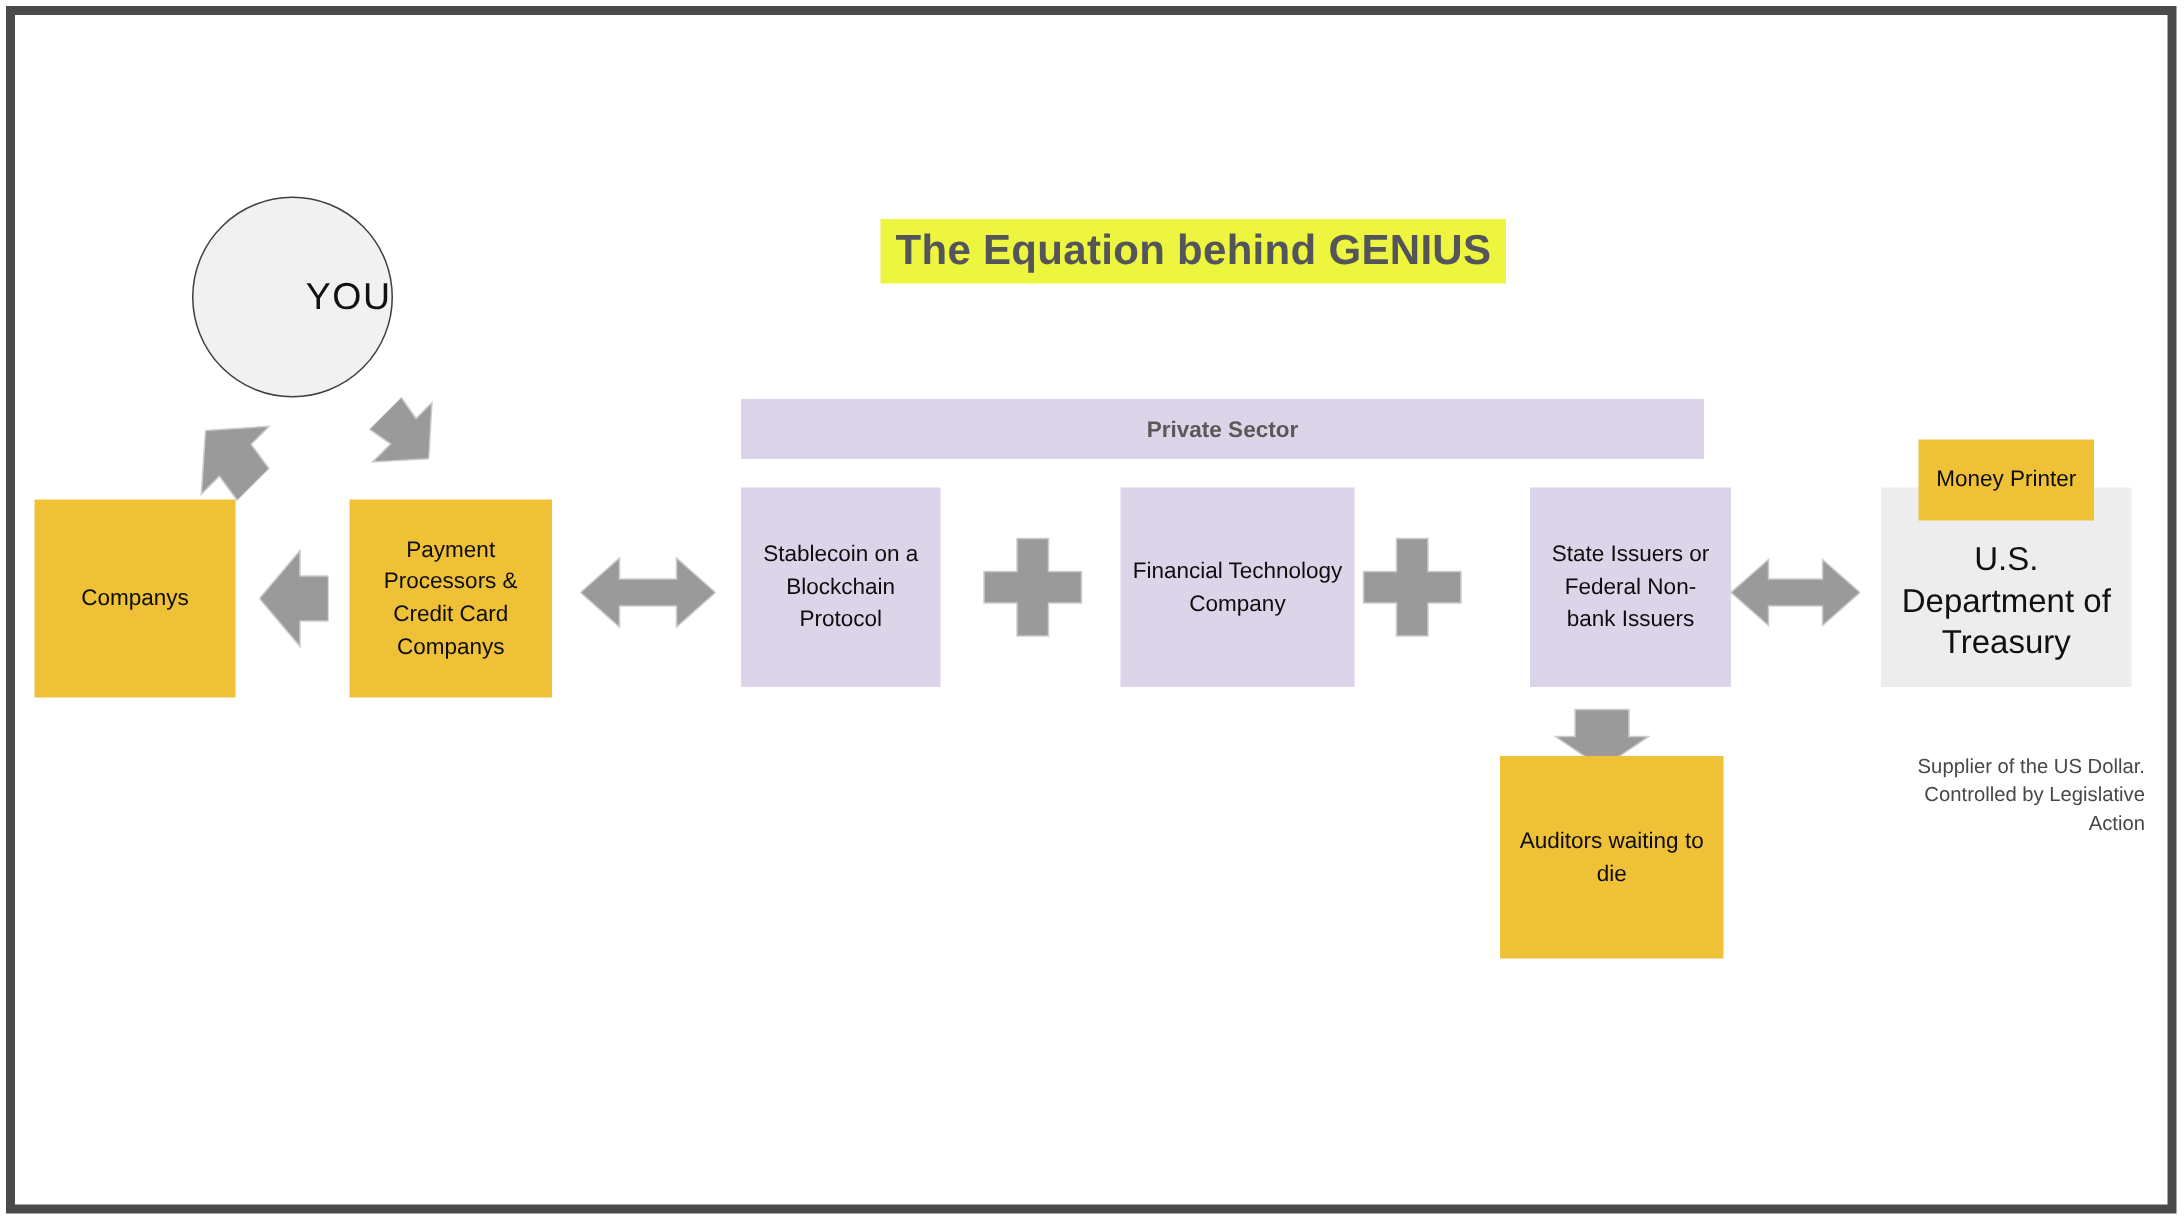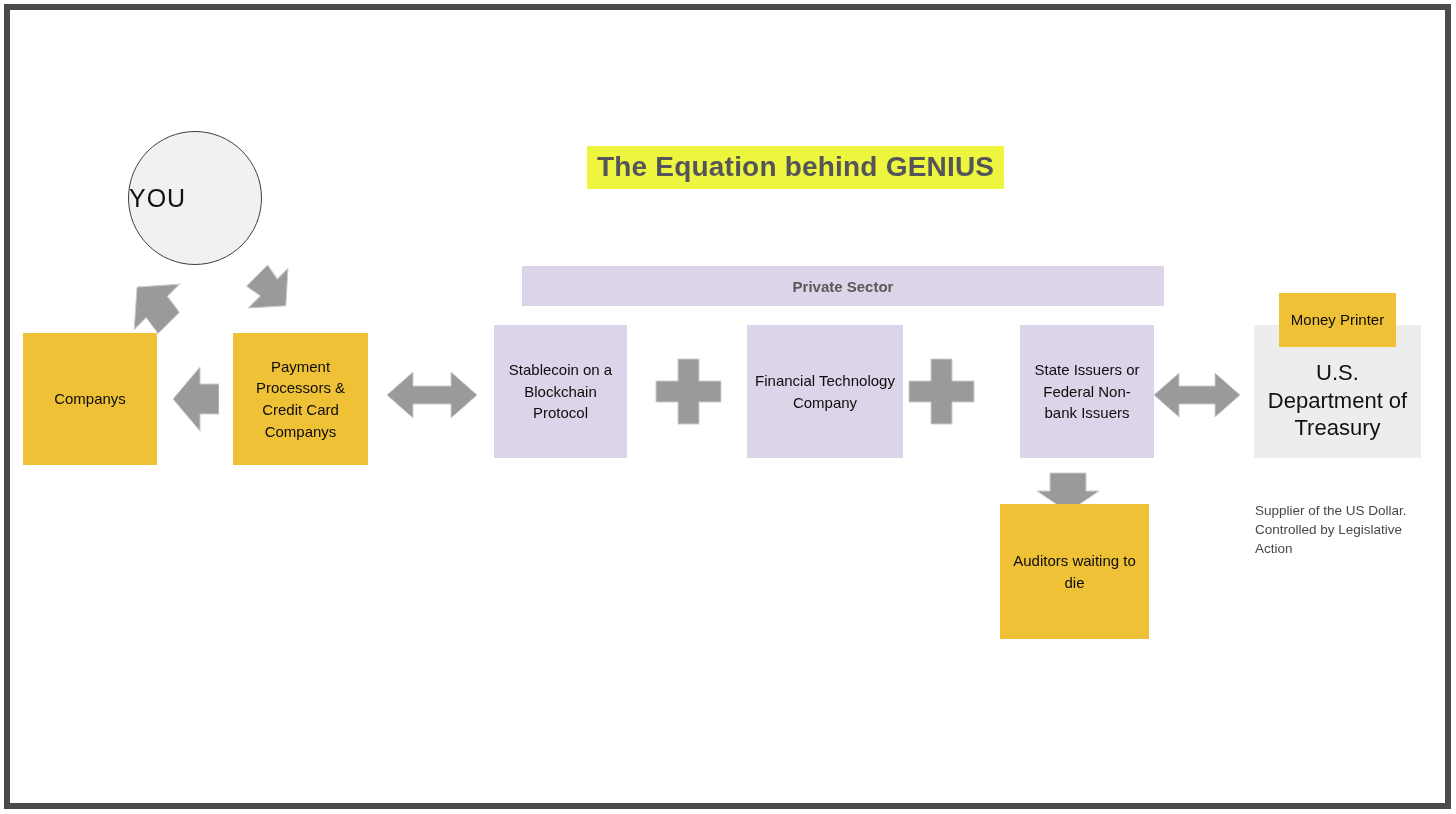--- a/index.html
+++ b/index.html
@@ -21,21 +21,21 @@
   .subtitle {
     left: 494px; top: 186px; padding: 3px 10px 4px 10px;
     background: #E9E9E9; color: #595959;
     font-size: 20px; font-weight: bold; white-space: nowrap;
   }
 
   
   .you-circle {
     left: 118px; top: 121px; width: 134px; height: 134px;
     border-radius: 50%; background: #F1F1F1; border: 1.5px solid #3F3F3F;
-    display: flex; align-items: center; justify-content: flex-start;
+    display: flex; align-items: center; justify-content: flex-end;
     font-size: 25px; color: #111; letter-spacing: 1px;
   }
 
   
   .box {
     display: flex; align-items: center; justify-content: center;
     text-align: center; font-size: 15px; color: #0d0d0d;
     line-height: 1.45; padding: 6px 8px;
   }
   .yellow { background: #EFC137; }
@@ -45,34 +45,34 @@
   .merchants   { left: 13px;  top: 323px; width: 134px; height: 132px; }
   .payment     { left: 223px; top: 323px; width: 135px; height: 132px; }
   .stablecoin  { left: 484px; top: 315px; width: 133px; height: 133px; text-align: center; }
   .fintech     { left: 737px; top: 315px; width: 156px; height: 133px; }
   .issuers     { left: 991px; top: 315px; width: 134px; height: 133px; margin-left: 19px; }
   .auditors    { left: 990px; top: 494px; width: 149px; height: 135px; }
 
   .private-bar {
     left: 484px; top: 256px; width: 642px; height: 40px;
     display: flex; align-items: center; justify-content: center;
-    font-size: 15px; font-weight: bold; color: #595959; margin-left: 28px;
+    font-size: 15px; font-weight: bold; color: #595959;
   }
 
   .treasury {
     left: 1244px; top: 315px; width: 167px; height: 133px;
     padding-top: 24px; font-size: 22px; line-height: 1.25; color: #111;
   }
   .money-printer {
     left: 1269px; top: 283px; width: 117px; height: 54px;
     z-index: 3; font-size: 15px; line-height: 1.35;
   }
   .treasury-note {
     left: 1245px; top: 492px; width: 175px;
-    text-align: left; font-size: 13.5px; line-height: 1.4; color: #47484C;
+    text-align: right; font-size: 13.5px; line-height: 1.4; color: #47484C;
   }
 
   
   .nw-arrow { left: 98px;  top: 254px; width: 92px; height: 80px;
               display:flex; align-items:center; justify-content:center; }
   .nw-arrow svg { transform: rotate(45deg); }
   .se-arrow { left: 224px; top: 248px; width: 74px; height: 66px;
               display:flex; align-items:center; justify-content:center; }
   .se-arrow svg { transform: rotate(45deg); }
   .left-arrow  { left: 163px;  top: 356px; }

